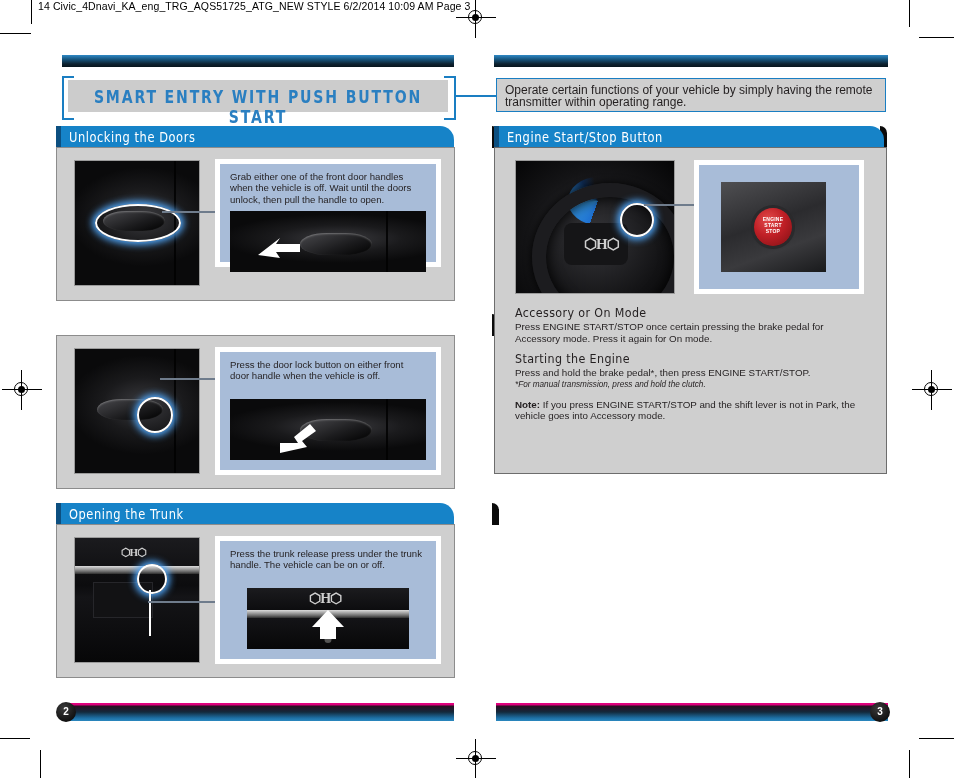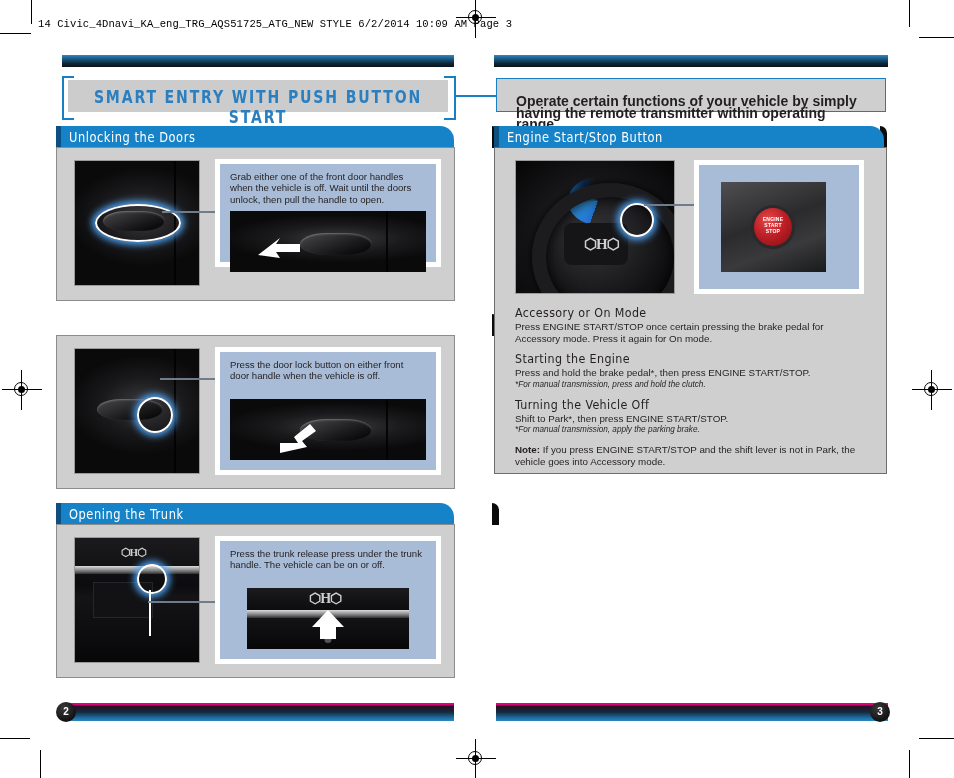--- a/index.html
+++ b/index.html
@@ -9,22 +9,22 @@
   
   .crop{position:absolute;background:#000;}
   .reg{position:absolute;width:22px;height:22px;}
   .reg .rh{position:absolute;left:-9px;top:10px;width:40px;height:1px;background:#000;}
   .reg .rv{position:absolute;top:-9px;left:10px;width:1px;height:40px;background:#000;}
   .reg .ro{position:absolute;left:3px;top:3px;width:14px;height:14px;border-radius:50%;
            border:1.5px solid #000;box-sizing:border-box;}
   .reg .ri{position:absolute;left:7px;top:7px;width:7px;height:7px;border-radius:50%;background:#000;}
 
   .slugline{position:absolute;left:31px;top:0;width:1px;height:24px;background:#000;}
-  .slug{position:absolute;left:38px;top:18px;font-size:10.5px;letter-spacing:.01em;
-        white-space:nowrap;color:#000;font-family:Liberation Mono, monospace;}
+  .slug{position:absolute;left:38px;top:0;font-size:10.5px;letter-spacing:.01em;
+        white-space:nowrap;color:#000;}
 
   
   .railwrap{position:absolute;height:18px;}
   .rail{position:absolute;left:0;top:0;width:100%;height:100%;
         background:linear-gradient(to bottom,#e6007e 0,#d6007a 2px,#2b0f20 3px,#13293c 9px,#1d6fa5 15px,#2b88bf 18px);}
   .pagebadge{position:absolute;top:-1px;width:20px;height:20px;border-radius:50%;
         background:radial-gradient(circle at 40% 32%,#3b3b3b 0%,#121212 70%,#000 100%);
         color:#fff;font-size:10px;font-weight:bold;line-height:20px;text-align:center;}
 
   
@@ -59,21 +59,21 @@
   .callinner{position:absolute;left:5px;top:5px;right:5px;bottom:5px;background:#a8bcd8;}
   .calltext{position:absolute;color:#231f20;font-size:9.6px;line-height:11.4px;}
   .leader{position:absolute;background:#ffffff;height:2px;}
   .leader.dark{background:#6f7c8c;}
   .ring{position:absolute;border:2.5px solid #ffffff;border-radius:50%;
         box-shadow:0 0 7px 3px rgba(80,170,255,.95);}
 
   
   .rbox{position:absolute;background:#cfcfcf;border:1px solid #6d6d6d;box-sizing:border-box;}
   .rnote{position:absolute;background:#cfcfcf;border:1.5px solid #1a7ec2;box-sizing:border-box;}
-  .rnote p{margin:11px;font-size:14px;line-height:11.6px;color:#231f20;font-weight:bold;}
+  .rnote p{margin:0;font-size:12px;line-height:11.6px;color:#231f20;}
   .subhead{font-family:"DejaVu Sans Condensed","Liberation Sans Narrow","Liberation Sans",sans-serif;
         font-size:13px;color:#231f20;letter-spacing:.4px;margin:0 0 1px 0;
         transform:scaleX(.95);transform-origin:left center;}
   .body{font-size:9.8px;line-height:11.6px;margin:0;}
   .foot{font-size:8.2px;font-style:italic;line-height:10px;margin:1px 0 0 0;}
   .blk{margin-bottom:7px;}
 
   
   .door{position:absolute;inset:0;
         background:
@@ -282,25 +282,20 @@
   <div style="position:absolute;left:21px;top:179px;width:352px;">
     <div class="blk">
       <p class="subhead">Accessory or On Mode</p>
       <p class="body">Press ENGINE START/STOP once certain pressing the brake pedal for Accessory mode. Press it again for On mode.</p>
     </div>
     <div class="blk">
       <p class="subhead">Starting the Engine</p>
       <p class="body">Press and hold the brake pedal*,  then press ENGINE START/STOP.</p>
       <p class="foot">*For manual transmission, press and hold the clutch.</p>
     </div>
-    <div class="blk">
-      <p class="subhead">Turning the Vehicle Off</p>
-      <p class="body">Shift to Park*, then press ENGINE START/STOP.</p>
-      <p class="foot">*For manual transmission, apply the parking brake.</p>
-    </div>
     <p class="body" style="margin-top:9px;">
       <b>Note:</b><span> If you press ENGINE START/STOP and the shift lever is not in Park, the vehicle goes into Accessory mode.</span>
     </p>
   </div>
 </div>
 
 <div class="railwrap" style="left:62px;top:703px;width:392px;">
   <div class="rail"></div>
 </div>
 <div class="pagebadge" style="left:56px;top:702px;">2</div>

